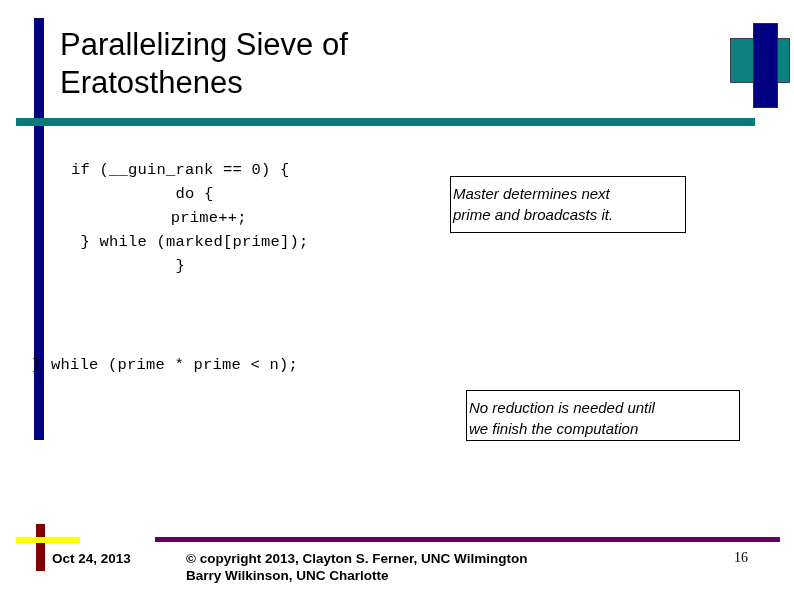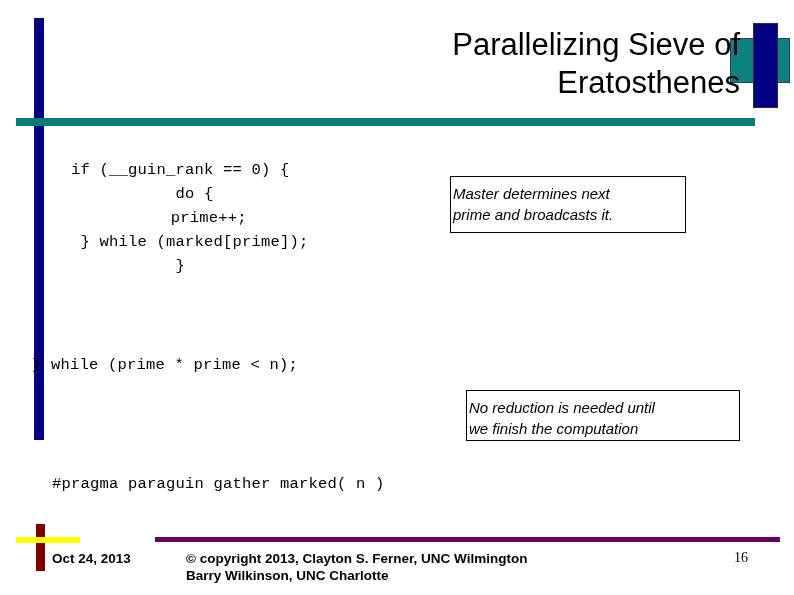--- a/index.html
+++ b/index.html
@@ -55,21 +55,21 @@
     border: 1px solid #2a2a42;
     box-sizing: border-box;
   }
 
   
   .slide-title {
     position: absolute;
     left: 60px;
     top: 26px;
     width: 680px;
-    text-align: right;
+    text-align: left;
     font-size: 31px;
     line-height: 38px;
     color: #000000;
     font-family: "Liberation Sans", sans-serif;
     font-weight: normal;
     white-space: pre-line;
   }
 
   
   .code {
@@ -179,21 +179,20 @@
 
   <div class="slide-title">Parallelizing Sieve of
 Eratosthenes</div>
 
   <div class="code" id="code-block-1">if (__guin_rank == 0) {
    do {
       prime++;
    } while (marked[prime]);
 }</div>
   <div class="code" id="code-block-3">} while (prime * prime &lt; n);</div>
-  <div class="code" id="code-block-4">#pragma paraguin gather marked( n )</div>
 
   <div class="callout" id="callout-1">Master determines next
 prime and broadcasts it.</div>
   <div class="callout" id="callout-2">No reduction is needed until
 we finish the computation</div>
 
   <div class="footer-red-vbar"></div>
   <div class="footer-yellow-line"></div>
   <div class="footer-purple-rule"></div>
   <div class="footer-date">Oct 24, 2013</div>

